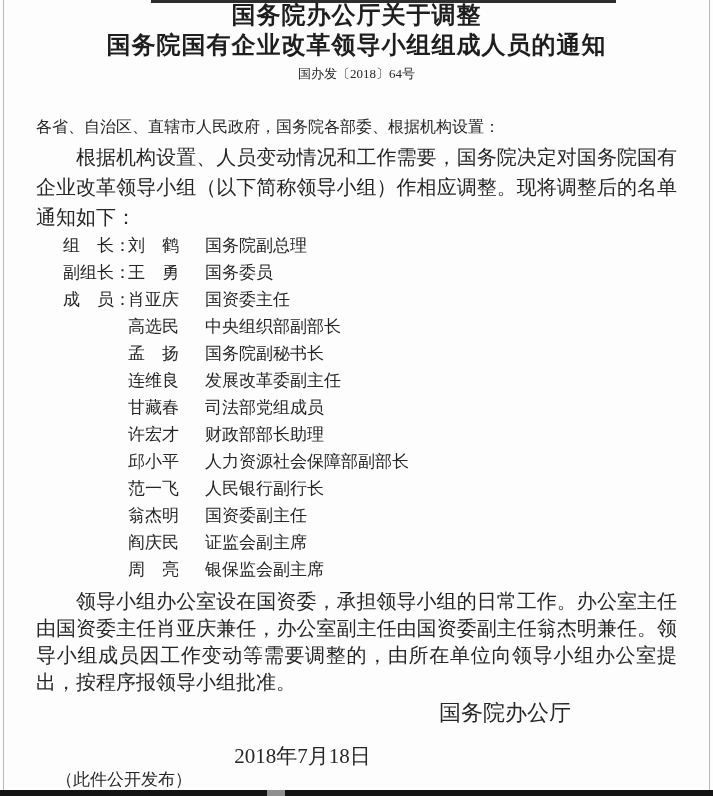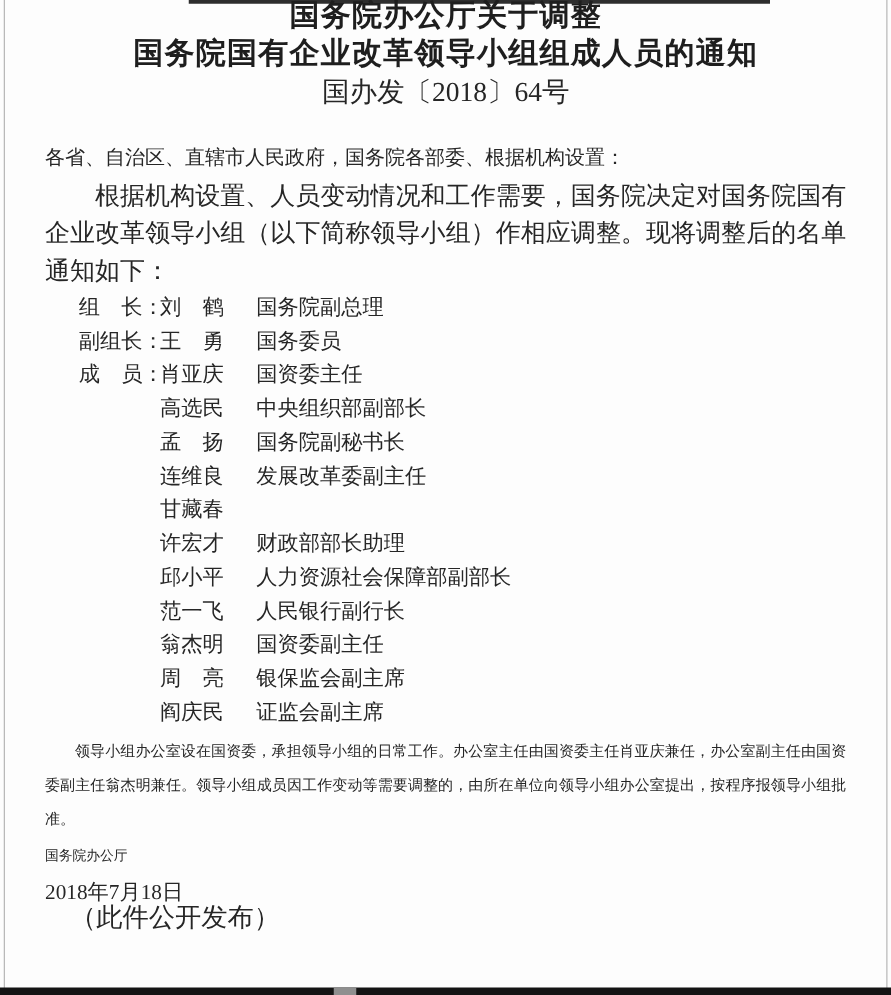--- a/index.html
+++ b/index.html
@@ -21,26 +21,25 @@
 
   .content { position: absolute; left: 36px; right: 36px; top: 0; }
 
   .title-line {
     text-align: center;
     font-weight: bold;
     font-size: 24px;
     line-height: 30px;
     letter-spacing: 1px;
     color: #1e1e1e;
-    font-family: Liberation Mono, monospace;
   }
   .title-block { margin-top: 0; }
   .doc-number {
     text-align: center;
-    font-size: 22px;
+    font-size: 13px;
     margin-top: 4px;
     line-height: 20px;
   }
   .salutation {
     font-size: 16px;
     margin-top: 28px;
     line-height: 30px;
   }
   .para {
     font-size: 20px;
@@ -57,45 +56,45 @@
     height: 27px;
     display: flex;
     align-items: center;
     white-space: nowrap;
   }
   .r-label { display: inline-block; width: 65px; }
   .r-name  { display: inline-block; width: 77px; }
   
   .roster-row:nth-child(15) .r-name { width: 57px; }
   .closing {
-    font-size: 12px;
+    font-size: 20px;
     line-height: 27px;
     text-indent: 2em;
     text-align: justify;
     margin-top: 5px;
   }
   .signature {
+    text-align: right;
     padding-right: 106px;
-    font-size: 11px;
+    font-size: 22px;
     line-height: 21px;
     margin-top: 6px;
   }
   .sig-date {
-    text-align: left;
+    text-align: center;
     padding-right: 108px;
-    font-size: 17px;
+    font-size: 21px;
     line-height: 21px;
-    margin-top: 7px;
+    margin-top: 23px;
   }
   .footer-note {
-    font-size: 21px;
+    font-size: 17px;
     line-height: 19px;
     margin-top: 3px;
     padding-left: 20px;
-    font-family: Liberation Mono, monospace;
   }
 </style>
 </head>
 <body>
 
 <div class="page">
   <div class="top-rule"></div>
   <div class="edge edge-left"></div>
   <div class="edge edge-right"></div>
 
@@ -139,20 +138,21 @@
     <span class="r-title">国务院副秘书长</span>
   </div>
         <div class="roster-row">
     <span class="r-label"></span>
     <span class="r-name">连维良</span>
     <span class="r-title">发展改革委副主任</span>
   </div>
         <div class="roster-row">
     <span class="r-label"></span>
     <span class="r-name">甘藏春</span>
+    <span class="r-title">司法部党组成员</span>
   </div>
         <div class="roster-row">
     <span class="r-label"></span>
     <span class="r-name">许宏才</span>
     <span class="r-title">财政部部长助理</span>
   </div>
         <div class="roster-row">
     <span class="r-label"></span>
     <span class="r-name">邱小平</span>
     <span class="r-title">人力资源社会保障部副部长</span>
@@ -162,27 +162,27 @@
     <span class="r-name">范一飞</span>
     <span class="r-title">人民银行副行长</span>
   </div>
         <div class="roster-row">
     <span class="r-label"></span>
     <span class="r-name">翁杰明</span>
     <span class="r-title">国资委副主任</span>
   </div>
         <div class="roster-row">
     <span class="r-label"></span>
-    <span class="r-name">周　亮</span>
-    <span class="r-title">银保监会副主席</span>
+    <span class="r-name">阎庆民</span>
+    <span class="r-title">证监会副主席</span>
   </div>
         <div class="roster-row">
     <span class="r-label"></span>
-    <span class="r-name">阎庆民</span>
-    <span class="r-title">证监会副主席</span>
+    <span class="r-name">周　亮</span>
+    <span class="r-title">银保监会副主席</span>
   </div>
       </div>
 
     <div class="closing">领导小组办公室设在国资委，承担领导小组的日常工作。办公室主任由国资委主任肖亚庆兼任，办公室副主任由国资委副主任翁杰明兼任。领导小组成员因工作变动等需要调整的，由所在单位向领导小组办公室提出，按程序报领导小组批准。</div>
 
     <div class="signature">国务院办公厅</div>
     <div class="sig-date">2018年7月18日</div>
 
     <div class="footer-note">（此件公开发布）</div>
 

